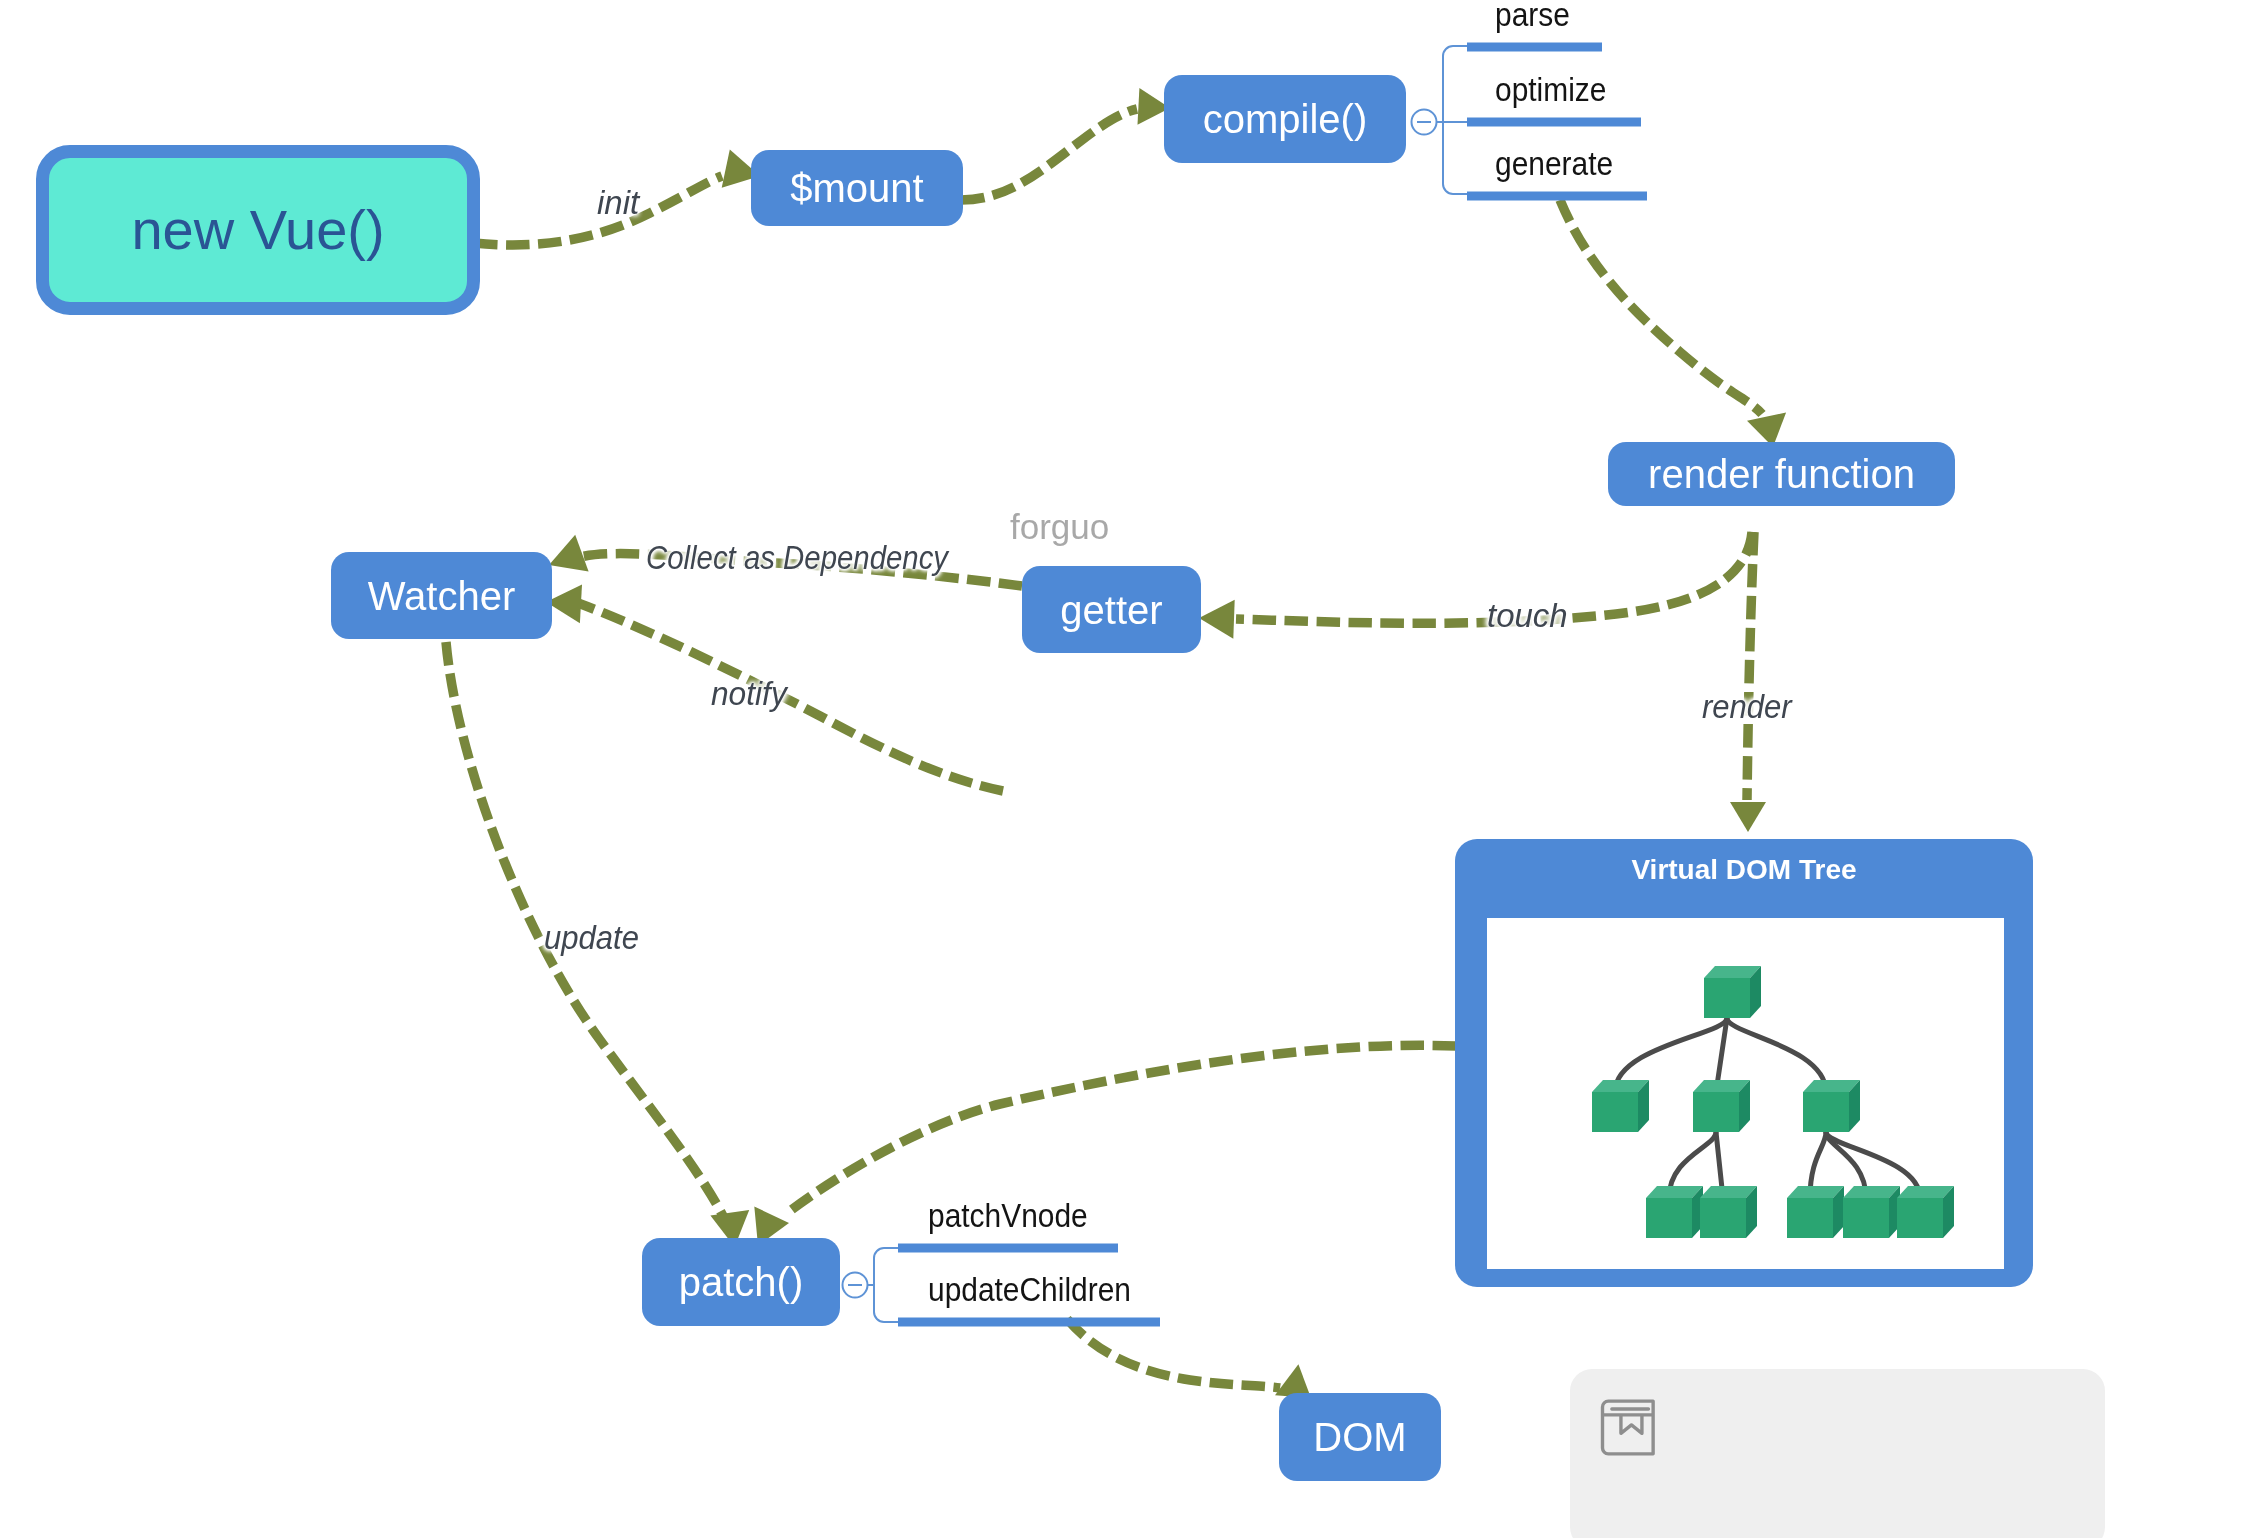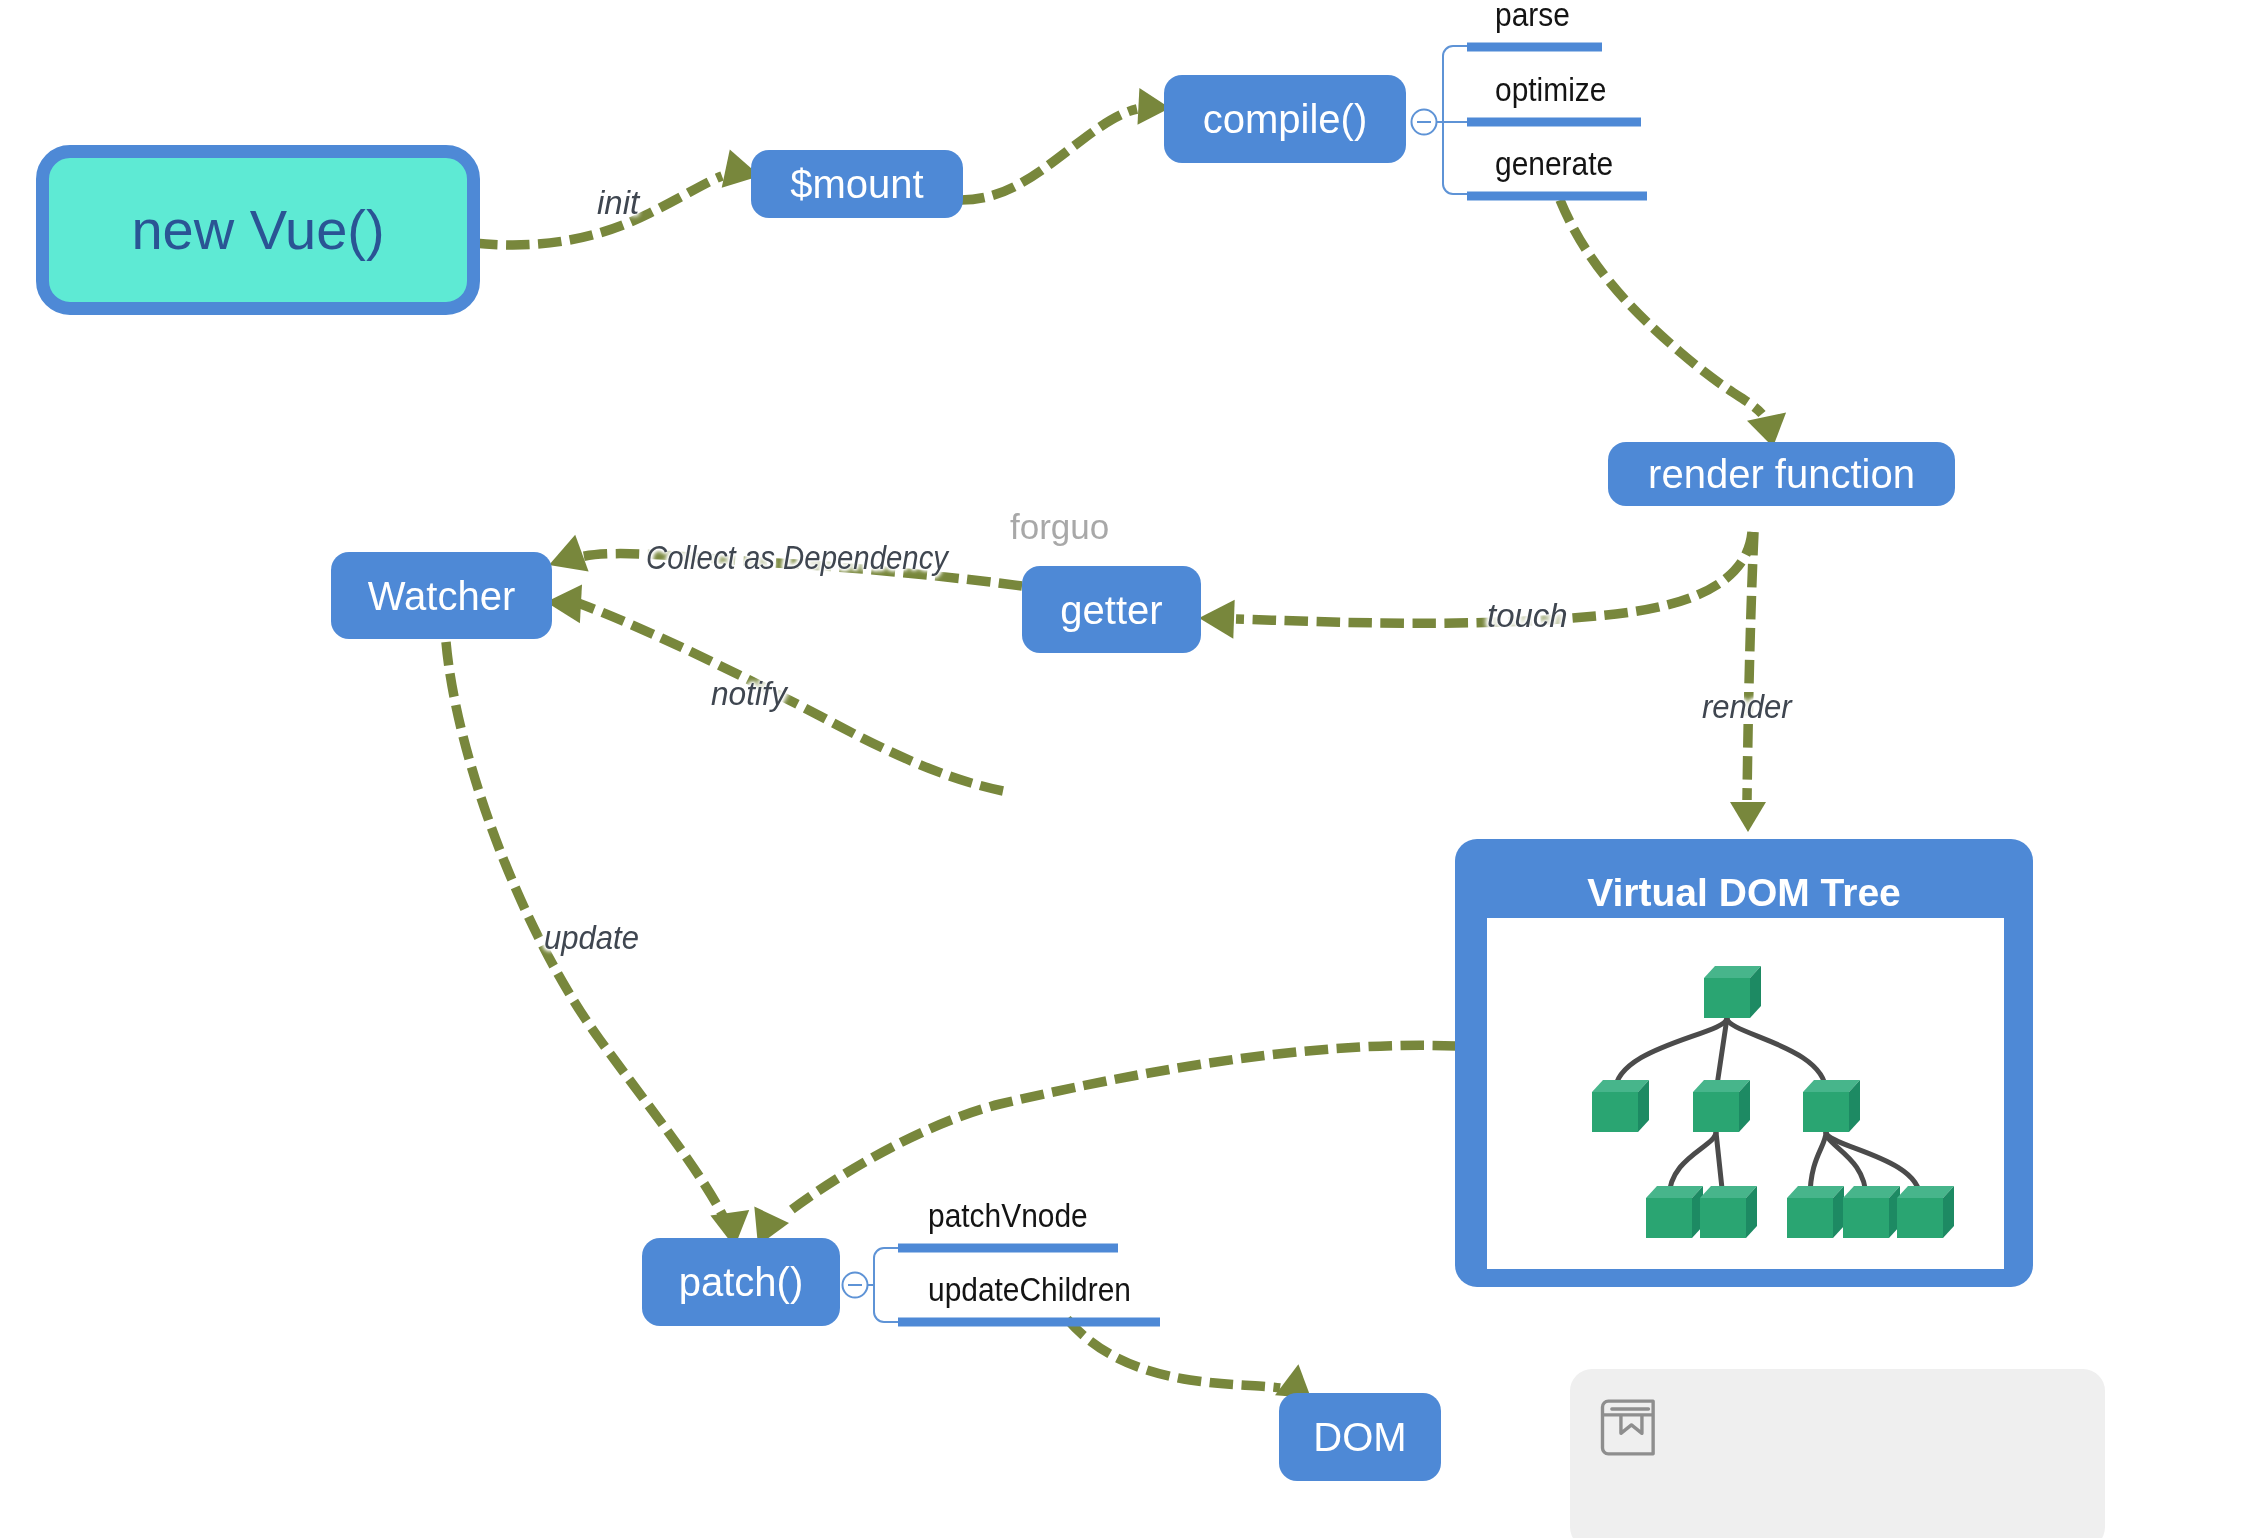--- a/index.html
+++ b/index.html
@@ -66,21 +66,21 @@
         <path d="M 874 1285 V 1312 a 10 10 0 0 0 10 10 H 898"></path>
       </g>
 <circle cx="855" cy="1285" r="12.5" fill="#fff" stroke="#5e93d6" stroke-width="2"></circle>
 <path d="M 848 1285 H 862" stroke="#5e93d6" stroke-width="2"></path>
 <rect x="898" y="1243.5" width="220" height="9" fill="#4e89d6"></rect>
 <rect x="898" y="1317.5" width="262" height="9" fill="#4e89d6"></rect>
 </svg>
 <div class="nodebox outline" style="left:36px;top:145px;width:444px;height:170px;border-radius:34px;">
       <span class="lbl" style="font-size:56px;">new Vue()</span>
     </div>
-<div class="nodebox solid" style="left:751px;top:150px;width:212px;height:68px;border-radius:18px;">
+<div class="nodebox solid" style="left:751px;top:150px;width:212px;height:76px;border-radius:18px;">
       <span class="lbl" style="font-size:40px;">$mount</span>
     </div>
 <div class="nodebox solid" style="left:1164px;top:75px;width:242px;height:88px;border-radius:18px;">
       <span class="lbl" style="font-size:40px;">compile()</span>
     </div>
 <div class="nodebox solid" style="left:1608px;top:442px;width:347px;height:64px;border-radius:18px;">
       <span class="lbl" style="font-size:40px;">render function</span>
     </div>
 <div class="nodebox solid" style="left:331px;top:552px;width:221px;height:87px;border-radius:18px;">
       <span class="lbl" style="font-size:40px;">Watcher</span>
@@ -100,21 +100,21 @@
 <div class="branch-lbl" style="left:928px;top:1198px;line-height:34px;font-size:34px;transform:scaleX(0.88);transform-origin:0 0;">patchVnode</div>
 <div class="branch-lbl" style="left:928px;top:1272px;line-height:34px;font-size:34px;transform:scaleX(0.88);transform-origin:0 0;">updateChildren</div>
 <div class="edge-lbl" style="left:597px;top:186px;font-size:33px;">init</div>
 <div class="edge-lbl" style="left:646px;top:541px;font-size:33px;transform:scaleX(0.89);transform-origin:0 0;">Collect as Dependency</div>
 <div class="edge-lbl" style="left:1487px;top:599px;font-size:33px;">touch</div>
 <div class="edge-lbl" style="left:711px;top:677px;font-size:33px;transform:scaleX(0.96);transform-origin:0 0;">notify</div>
 <div class="edge-lbl" style="left:1702px;top:690px;font-size:33px;transform:scaleX(0.94);transform-origin:0 0;">render</div>
 <div class="edge-lbl" style="left:544px;top:921px;font-size:33px;transform:scaleX(0.94);transform-origin:0 0;">update</div>
 <div class="watermark" style="left:1010px;top:509px;font-size:35px;">forguo</div>
 <div id="vdom" style="left:1455px;top:839px;width:578px;height:448px;">
-      <div class="vtitle" style="top:32px;font-size:39px;">Virtual DOM Tree</div>
+      <div class="vtitle" style="top:15px;font-size:28px;">Virtual DOM Tree</div>
       <svg class="vtree" viewBox="0 0 578 448" style="position:absolute;left:0;top:0;width:578px;height:448px;">
 <rect x="32" y="79" width="517" height="351" fill="#ffffff"></rect>
 <path d="M 272.0 179 C 272.0 195.28 160.0 207.12 160.0 253" fill="none" stroke="#4b4b4b" stroke-width="5" stroke-linecap="round"></path>
 <path d="M 272.0 179 L 261.0 253" fill="none" stroke="#4b4b4b" stroke-width="5" stroke-linecap="round"></path>
 <path d="M 272.0 179 C 272.0 195.28 371.0 207.12 371.0 253" fill="none" stroke="#4b4b4b" stroke-width="5" stroke-linecap="round"></path>
 <path d="M 261.0 293 C 261.0 307.52 214.0 318.08 214.0 359" fill="none" stroke="#4b4b4b" stroke-width="5" stroke-linecap="round"></path>
 <path d="M 261.0 293 L 268.0 359" fill="none" stroke="#4b4b4b" stroke-width="5" stroke-linecap="round"></path>
 <path d="M 371.0 293 C 371.0 307.52 355.0 318.08 355.0 359" fill="none" stroke="#4b4b4b" stroke-width="5" stroke-linecap="round"></path>
 <path d="M 371.0 293 C 371.0 307.52 411.0 318.08 411.0 359" fill="none" stroke="#4b4b4b" stroke-width="5" stroke-linecap="round"></path>
 <path d="M 371.0 293 C 371.0 307.52 465.0 318.08 465.0 359" fill="none" stroke="#4b4b4b" stroke-width="5" stroke-linecap="round"></path>

